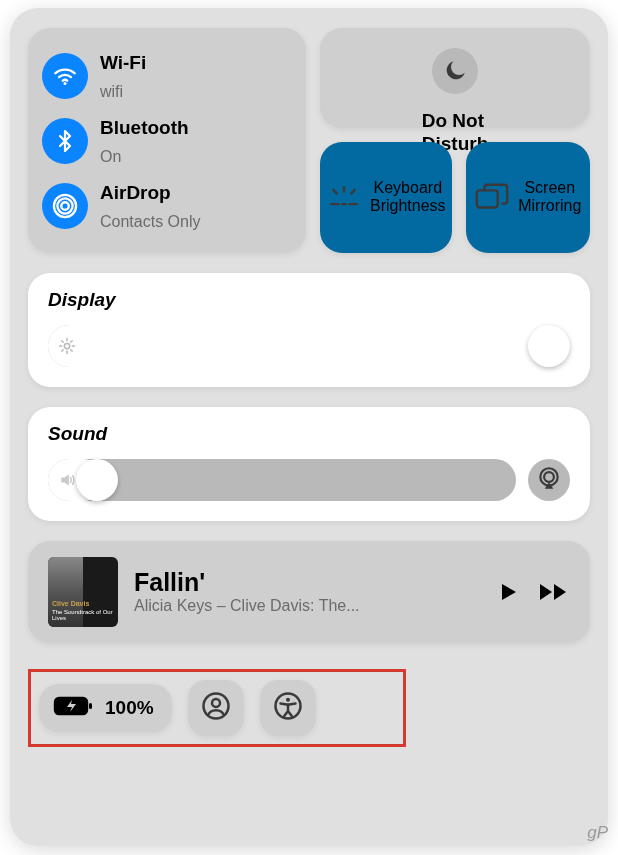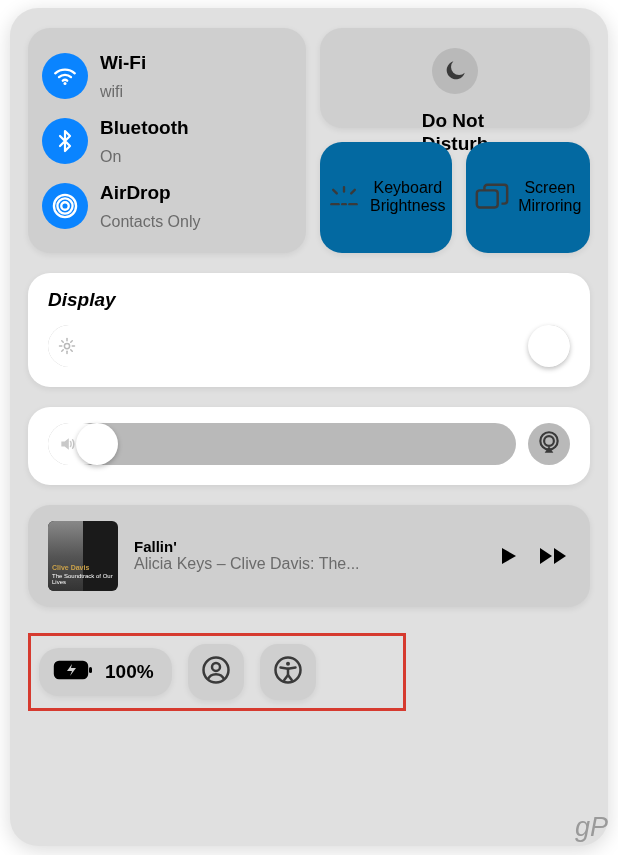--- a/index.html
+++ b/index.html
@@ -106,21 +106,21 @@
     content: ""; position: absolute; left: 0; top: 0; width: 35px; height: 100%;
     background: linear-gradient(180deg,#888 0%,#555 50%,#333 100%);
   }
   .album-text {
     position: absolute; bottom: 6px; left: 4px; right: 4px;
     font-size: 7px; line-height: 1; color: #caa14a;
   }
   .album-text .line1 { font-weight: 700; }
   .album-text .line2 { color: #fff; font-size: 6px; margin-top: 2px; }
   .media-info { flex: 1; min-width: 0; }
-  .media-title { font-size: 15px; font-weight: 600; color: #000; }
+  .media-title { font-size: 25px; font-weight: 600; color: #000; }
   .media-sub { font-size: 16px; color: #6b6b6b; white-space: nowrap; overflow: hidden; text-overflow: ellipsis; }
   .media-controls { display: flex; gap: 18px; align-items: center; }
   .media-btn { cursor: pointer; color: #000; display:flex; }
   .bottom-row {
     display: flex; gap: 16px; align-items: center;
     padding: 8px 10px 8px 8px;
     border: 3px solid #d63a2f;
     position: relative;
     width: 378px;
     margin-top: 8px;
@@ -131,21 +131,21 @@
     box-shadow: 0 2px 6px rgba(0,0,0,0.08);
   }
   .battery-pct { font-size: 19px; font-weight: 600; color: #000; }
   .round-btn {
     width: 56px; height: 56px; border-radius: 18px; background: #cfcfcf;
     display: flex; align-items: center; justify-content: center; cursor: pointer;
     box-shadow: 0 2px 6px rgba(0,0,0,0.08);
   }
   .watermark {
     position: absolute; right: 10px; bottom: 12px;
-    font-size: 27px; color: #9a9a9a; font-style: italic;
+    font-size: 17px; color: #9a9a9a; font-style: italic;
   }
 </style>
 </head>
 <body>
 
 <div class="panel">
 
   <div class="top-row">
 
     <div class="connectivity-card">
@@ -243,20 +243,21 @@
             <line x1="17" y1="17" x2="19" y2="19"></line>
             <line x1="5" y1="19" x2="7" y2="17"></line>
             <line x1="17" y1="7" x2="19" y2="5"></line>
           </svg>
       </div>
       <div class="slider-thumb display-thumb"></div>
     </div>
   </div>
 
   <div class="slider-card">
+    <div class="slider-title">Sound</div>
     <div class="sound-row">
       <div class="sound-track-wrap">
         <div class="slider-track">
           <div class="slider-fill sound-fill"></div>
           <div class="slider-icon">
             <svg width="20" height="20" viewBox="0 0 24 24" fill="#c9c9c9">
                 <path d="M4 9v6h4l5 4V5L8 9H4z"></path>
                 <path d="M15 9c1 1 1 5 0 6" fill="none" stroke="#c9c9c9" stroke-width="1.8" stroke-linecap="round"></path>
                 <path d="M17.5 7c2 2 2 8 0 10" fill="none" stroke="#c9c9c9" stroke-width="1.8" stroke-linecap="round"></path>
               </svg>

